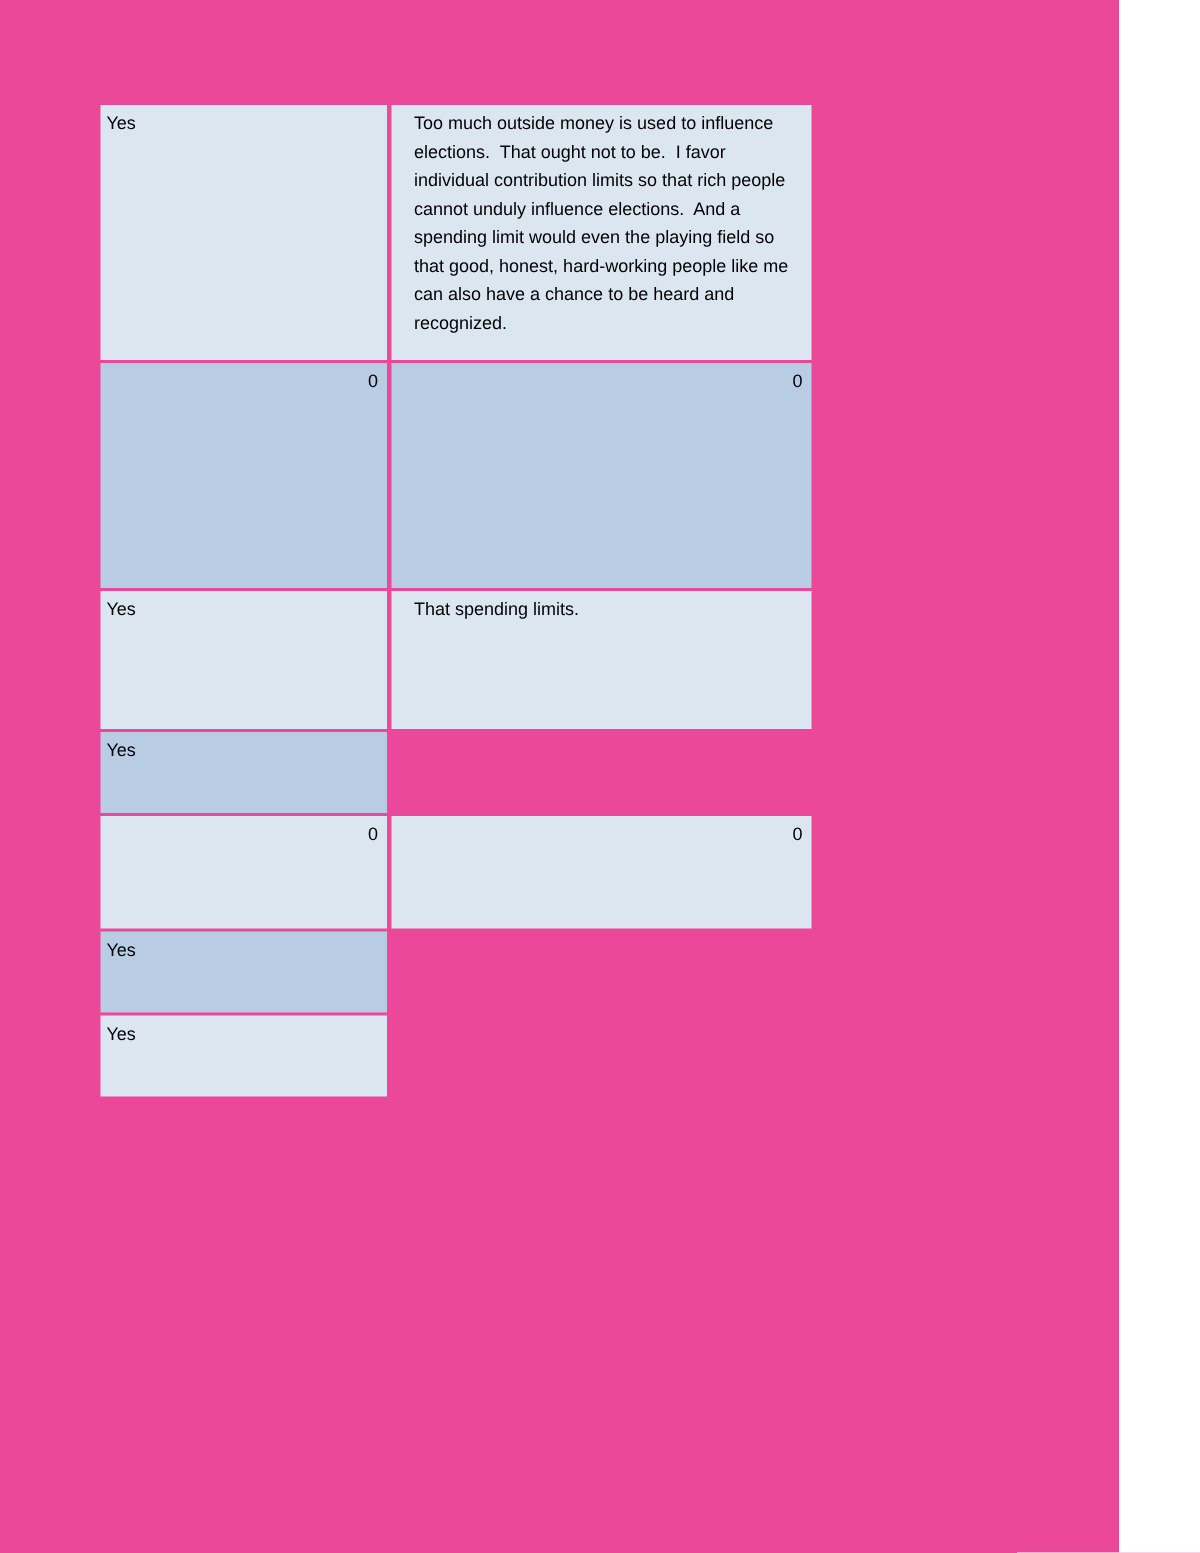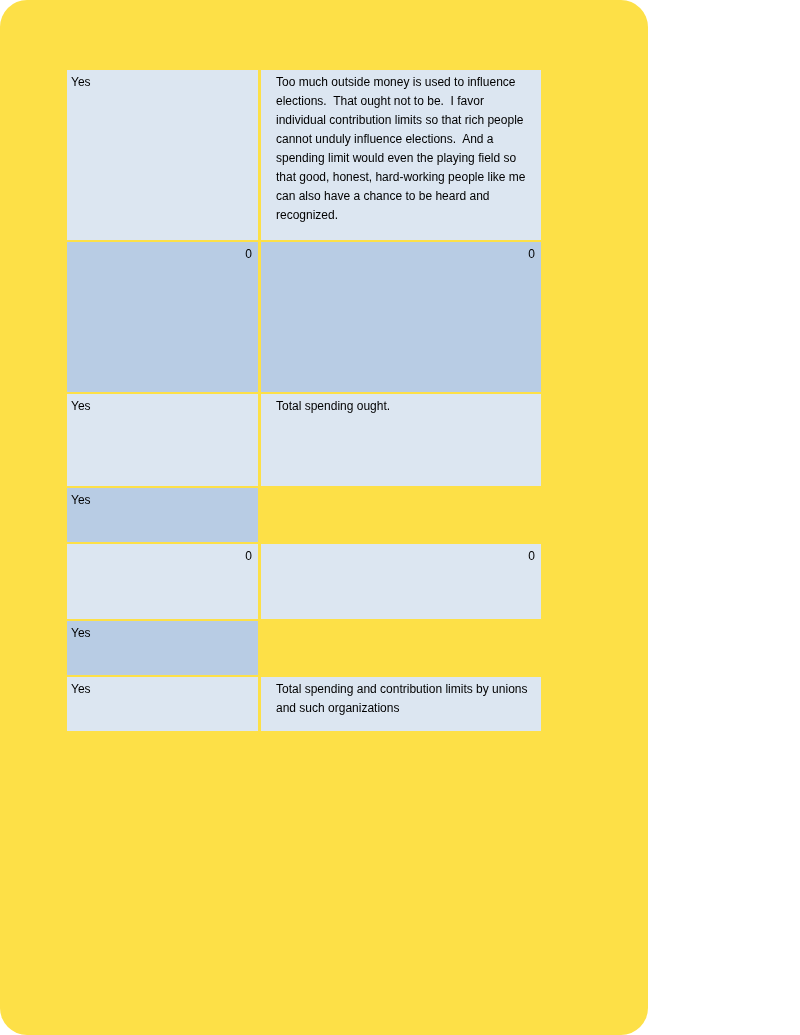--- a/index.html
+++ b/index.html
@@ -2,27 +2,26 @@
 <html><head>
 <meta charset="utf-8">
 <style>
   html, body {
     margin: 0;
     padding: 0;
     background: #ffffff;
   }
   .page {
     position: relative;
-    width: 648px;
+    width: 746px;
     height: 1035px;
-    background: #fde047;
+    background: #ec4899;
     font-family: "Liberation Sans", sans-serif;
     color: #000000;
     overflow: hidden;
-    border-radius: 27px;
   }
   .table {
     position: absolute;
     left: 67px;
     top: 70px;
     width: 474px;
   }
   .row {
     display: flex;
     column-gap: 3px;
@@ -61,35 +60,34 @@
       <div class="cell c2 light">Too much outside money is used to influence elections.  That ought not to be.  I favor individual contribution limits so that rich people cannot unduly influence elections.  And a spending limit would even the playing field so that good, honest, hard-working people like me can also have a chance to be heard and recognized.</div>
     </div>
 
     <div class="row r2">
       <div class="cell c1 dark num">0</div>
       <div class="cell c2 dark num">0</div>
     </div>
 
     <div class="row r3">
       <div class="cell c1 light">Yes</div>
-      <div class="cell c2 light">Total spending ought.</div>
+      <div class="cell c2 light">That spending limits.</div>
     </div>
 
     <div class="row r4">
       <div class="cell c1 dark">Yes</div>
     </div>
 
     <div class="row r5">
       <div class="cell c1 light num">0</div>
       <div class="cell c2 light num">0</div>
     </div>
 
     <div class="row r6">
       <div class="cell c1 dark">Yes</div>
     </div>
 
     <div class="row r7">
       <div class="cell c1 light">Yes</div>
-      <div class="cell c2 light">Total spending and contribution limits by unions and such organizations</div>
     </div>
 
   </div>
 </div>
 
 </body></html>

